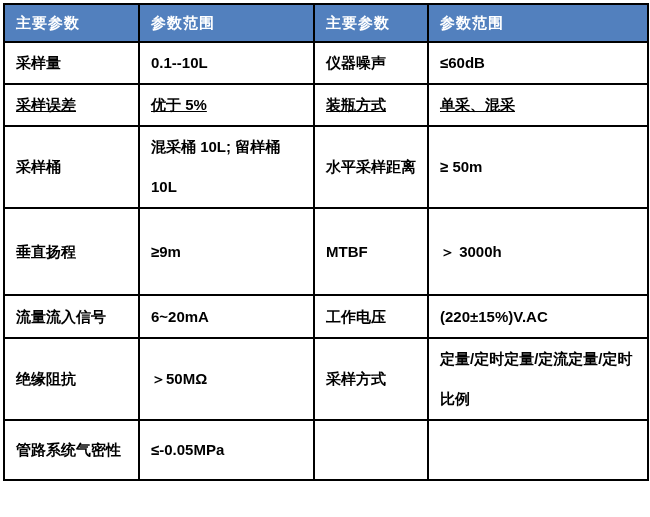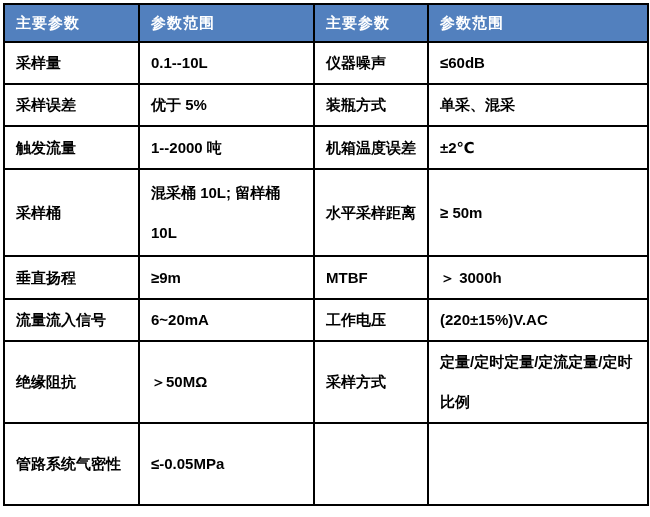--- a/index.html
+++ b/index.html
@@ -46,21 +46,21 @@
   table.spec td {
     line-height: 40px;
   }
   td.val {
     text-align: justify;
     text-justify: inter-character;
     border-radius: 9px;
   }
   
   tbody tr:nth-child(1) { height: 42px; }
-  tbody tr:nth-child(2) { height: 40px; }
+  tbody tr:nth-child(2) { height: 40px; text-decoration: underline; }
   tbody tr:nth-child(3) { height: 43px; }
   tbody tr:nth-child(4) { height: 87px; }
   tbody tr:nth-child(5) { height: 43px; }
   tbody tr:nth-child(6) { height: 42px; padding-left: 40px; }
   tbody tr:nth-child(7) { height: 60px; }
   tbody tr:nth-child(8) { height: 82px; }
   tbody tr:nth-child(9) { height: 31px; }
 </style>
 </head>
 <body>
@@ -88,26 +88,20 @@
         <td>仪器噪声</td>
         <td class="val">≤60dB</td>
       </tr>
       <tr>
         <td>采样误差</td>
         <td class="val">优于 5%</td>
         <td>装瓶方式</td>
         <td class="val">单采、混采</td>
       </tr>
       <tr>
-        <td>触发流量</td>
-        <td class="val">1--2000 吨</td>
-        <td>机箱温度误差</td>
-        <td class="val">±2℃</td>
-      </tr>
-      <tr>
         <td>采样桶</td>
         <td class="val">混采桶 10L; 留样桶 10L</td>
         <td>水平采样距离</td>
         <td class="val">≥ 50m</td>
       </tr>
       <tr>
         <td>垂直扬程</td>
         <td class="val">≥9m</td>
         <td>MTBF</td>
         <td class="val">＞ 3000h</td>

